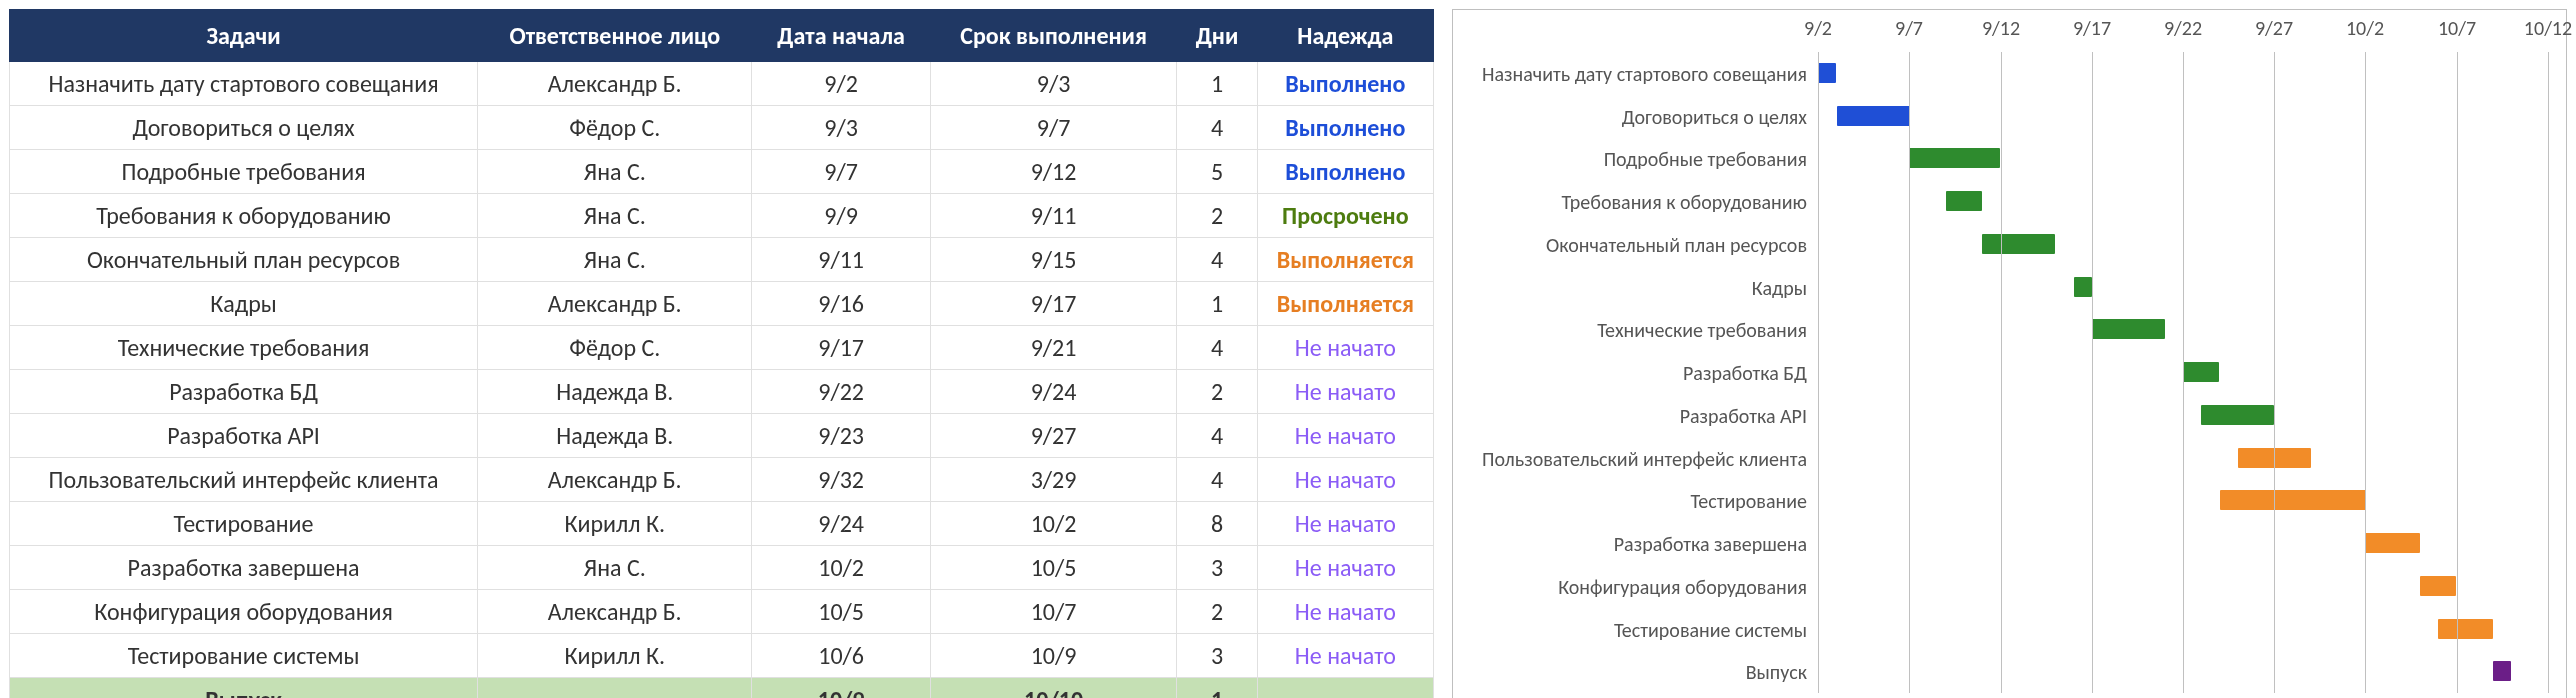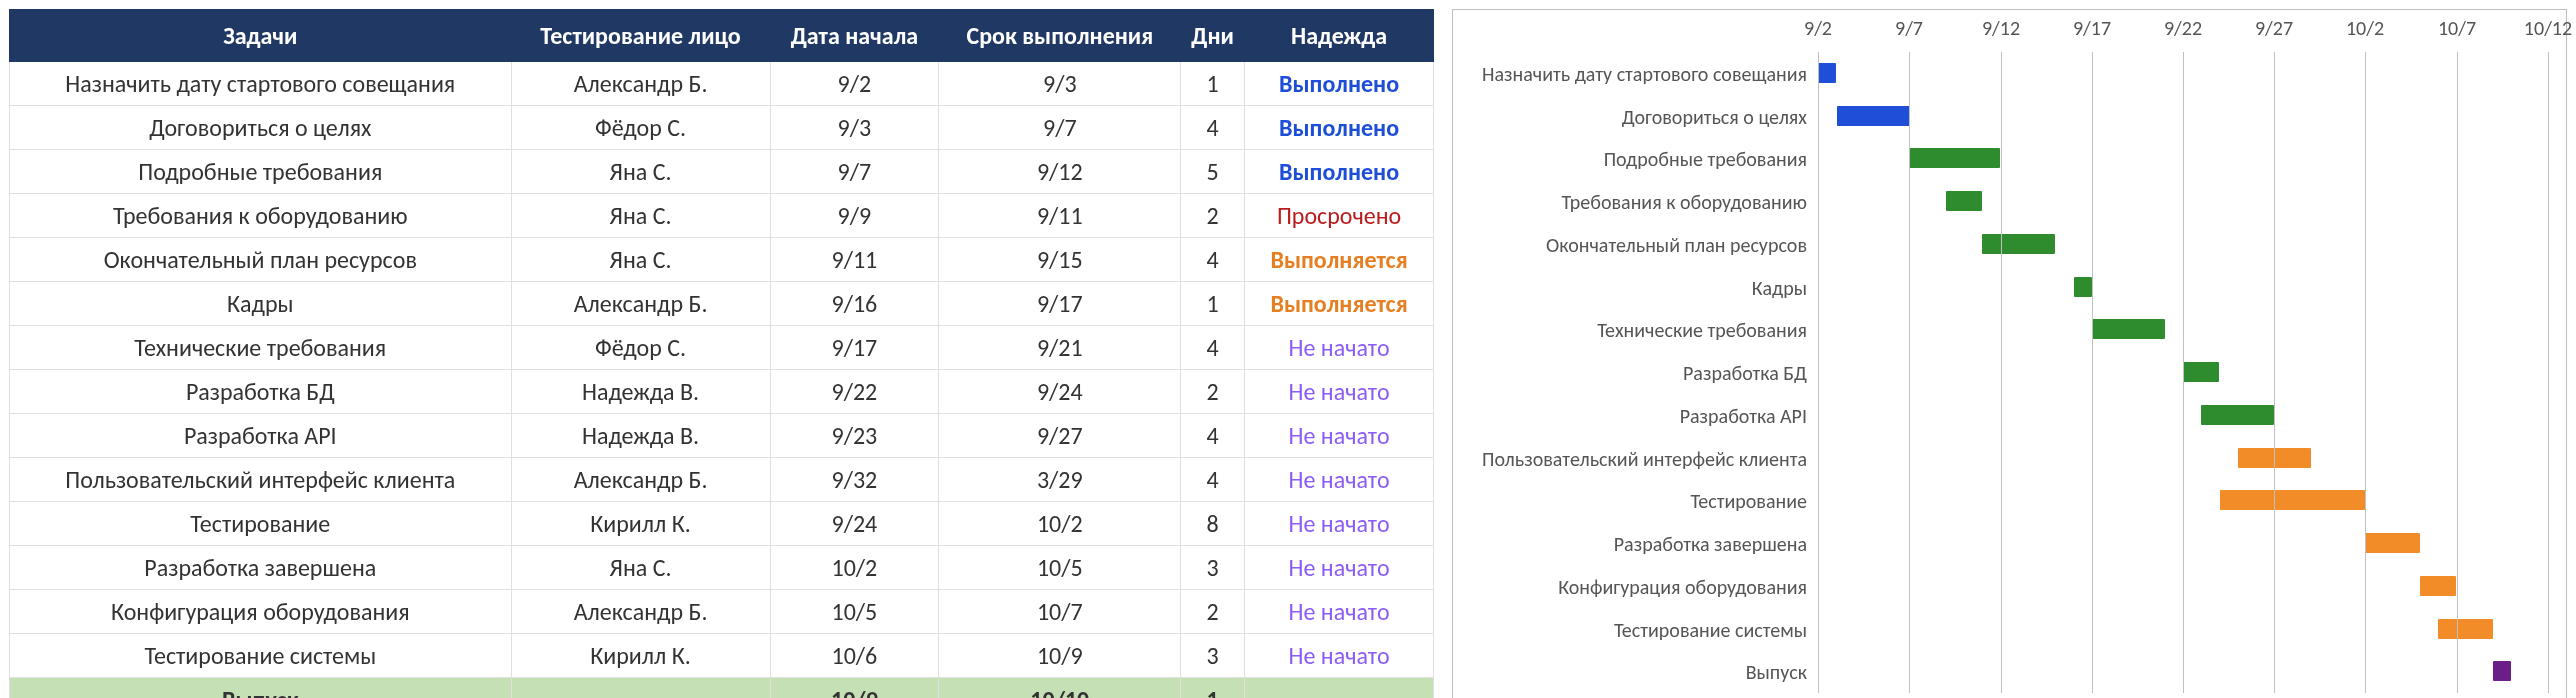--- a/index.html
+++ b/index.html
@@ -19,37 +19,37 @@
   
   .table-zone { width: 1425px; flex: 0 0 auto; }
   .task-table {
     width: 100%;
     border-collapse: collapse;
   }
   .task-table th {
     background: #203864;
     color: #fff;
     font-weight: 600;
-    padding: 11px 4px;
+    padding: 11px 13px;
     border: 0.9px solid #203864;
   }
   .task-table td {
     border: 0.9px solid #e0e0e0;
     padding: 5.5px 7.3px;
     text-align: center;
     height: 44px;
     white-space: nowrap;
   }
   .task-table td.task-name { text-align: center; }
   .task-table tr.milestone td {
     background: #c5e0b4;
     font-weight: 700;
   }
   .status-done      { color: #1d4ed8; font-weight: 700; }
-  .status-overdue   { color: #b91c1c; font-weight: 400; }
+  .status-overdue   { color: #4d7c0f; font-weight: 700; }
   .status-progress  { color: #e67e22; font-weight: 700; }
   .status-notstarted{ color: #8b5cf6; }
   
   .chart-zone {
     flex: 1 1 auto;
     border: 0.9px solid #bfbfbf;
     position: relative;
     height: 694px;
     min-width: 1096px;
   }
@@ -106,21 +106,21 @@
 </head>
 <body>
 
 <div class="wrap">
 
   <div class="table-zone">
     <table class="task-table">
       <thead>
         <tr>
           <th>Задачи</th>
-          <th>Тестирование лицо</th>
+          <th>Ответственное лицо</th>
           <th>Дата начала</th>
           <th>Срок выполнения</th>
           <th>Дни</th>
           <th>Надежда</th>
         </tr>
       </thead>
       <tbody id="task-tbody">
           <tr>
             <td class="task-name">Назначить дату стартового совещания</td>
             <td>Александр Б.</td>

